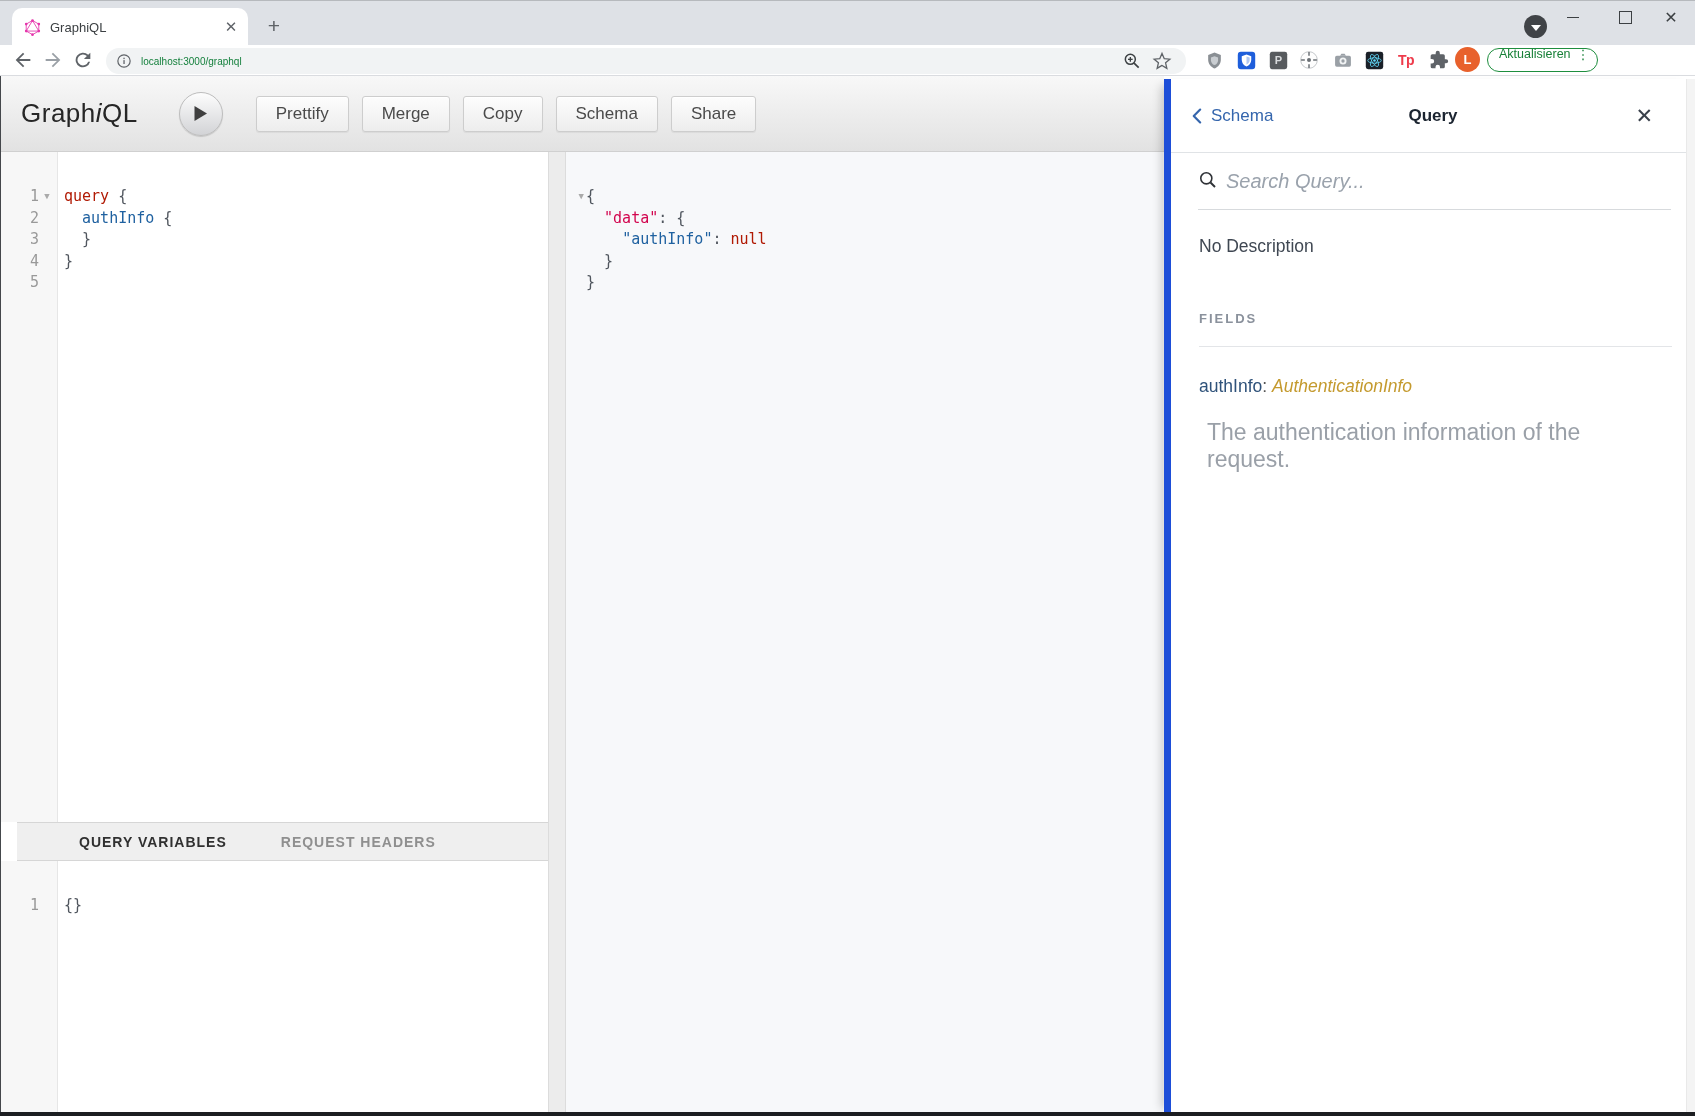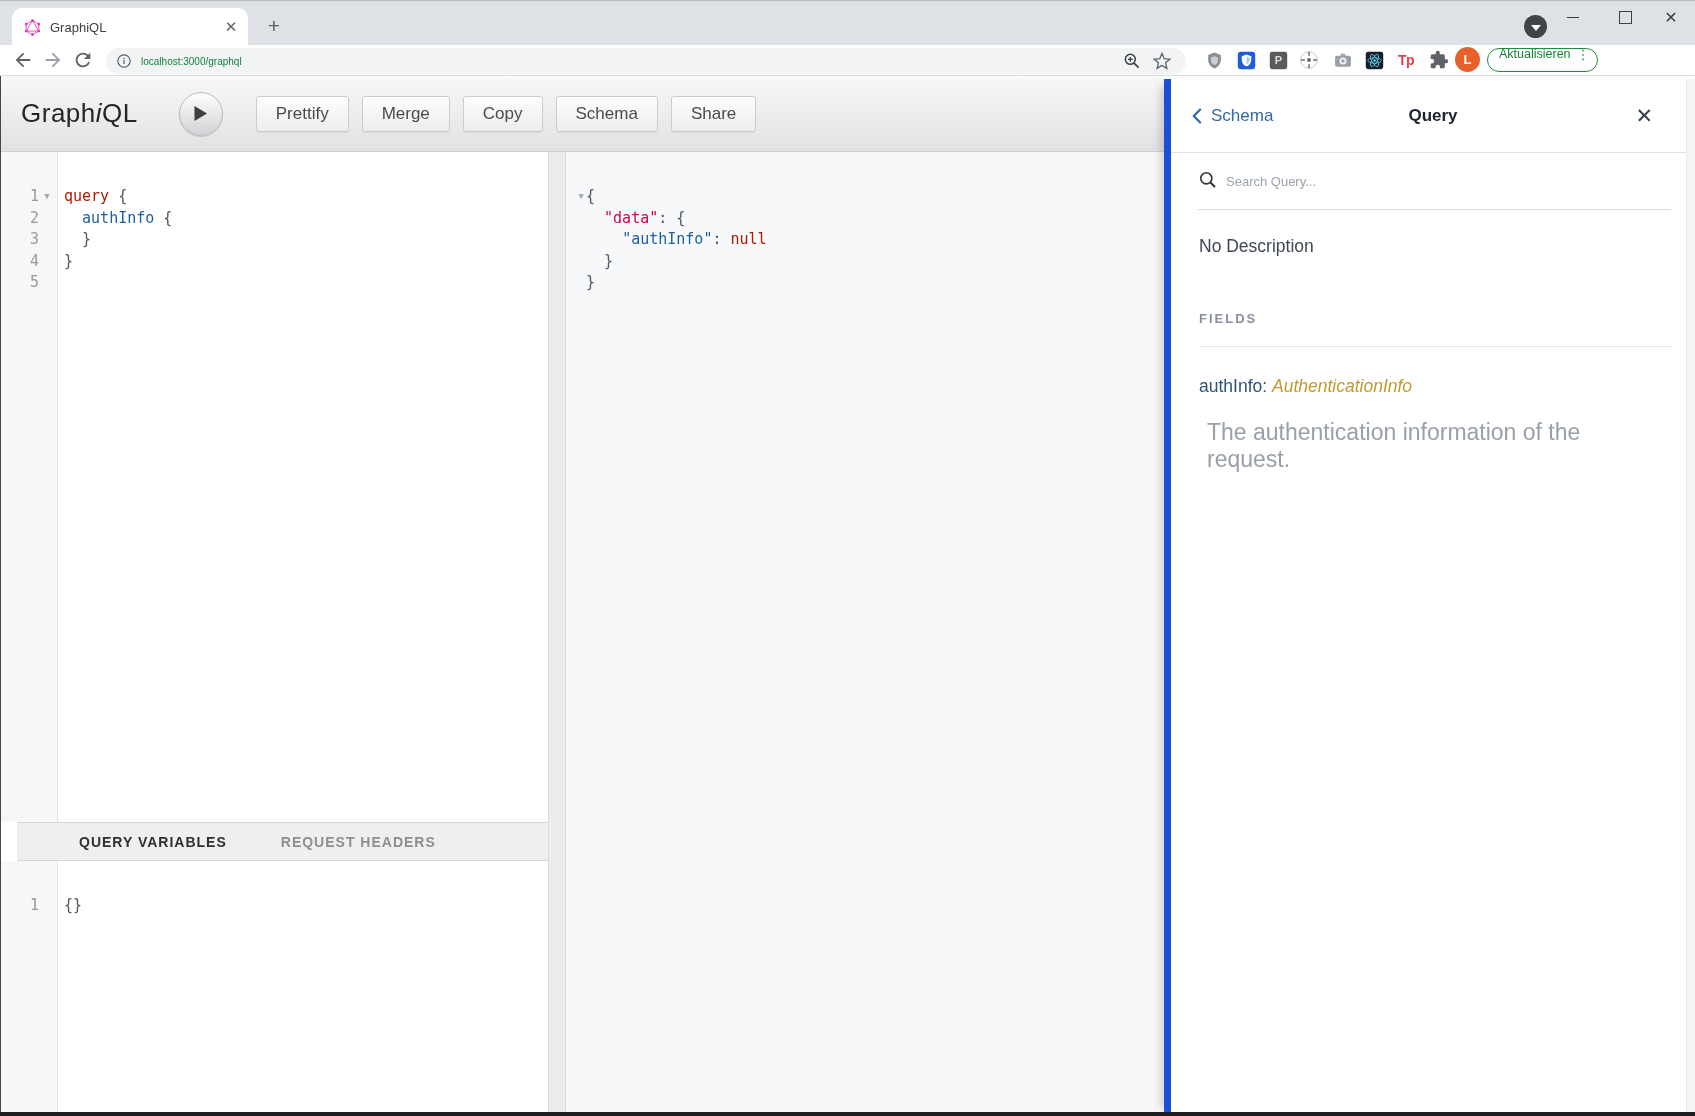--- a/index.html
+++ b/index.html
@@ -84,21 +84,21 @@
   .doc-panel{position:absolute;left:1164px;top:79px;width:531px;height:1036px;background:#fff;
              border-left:7px solid #1d4ed8;box-sizing:border-box;box-shadow:-9px 0 9px -6px rgba(0,0,0,0.18);}
   .doc-scrollbar{position:absolute;right:0;top:0;width:9px;height:100%;background:#f4f4f4;border-left:1px solid #e9e9e9;box-sizing:border-box;}
   .doc-header{position:absolute;left:0;top:0;width:100%;height:74px;border-bottom:1px solid #e0e3e6;box-sizing:border-box;}
   .doc-back{position:absolute;left:20px;top:0;height:74px;display:flex;align-items:center;gap:9px;color:#3566AD;font-size:17px;}
   .doc-title{position:absolute;left:0;top:0;width:100%;height:74px;display:flex;align-items:center;justify-content:center;
              font-size:17px;font-weight:bold;color:#1b2430;}
   .doc-close{position:absolute;right:42px;top:0;height:74px;display:flex;align-items:center;font-size:21px;color:#3a414b;font-weight:300;}
   .doc-search{position:absolute;left:0;top:74px;width:100%;height:56px;display:flex;align-items:center;border-bottom:0;}
   .doc-search .mag{margin-left:27px;flex:none;}
-  .doc-search .ph{margin-left:9px;font-size:13px;color:#9aa2ac;}
+  .doc-search .ph{margin-left:9px;font-size:20px;color:#9aa2ac;font-style:italic;}
   .doc-search-line{position:absolute;left:27px;top:130px;width:473px;height:1px;background:#d7dadd;}
   .doc-nodesc{position:absolute;left:28px;top:157px;font-size:17.5px;color:#3f4752;}
   .doc-fields-h{position:absolute;left:28px;top:232px;font-size:13px;font-weight:bold;letter-spacing:2px;color:#8a919c;}
   .doc-rule{position:absolute;left:28px;top:267px;width:473px;height:1px;background:#e3e5e8;}
   .doc-field-list{position:absolute;left:0;top:294px;width:100%;}
   .doc-field-row{padding:0 30px 0 28px;font-size:17.5px;height:26px;line-height:26px;}
   .doc-field-name{color:#2F527A;}
   .doc-field-colon{color:#555;}
   .doc-field-type{color:#C49A2E;font-style:italic;}
   .doc-field-desc{padding:20px 30px 0 36px;font-size:23px;color:#9aa0a8;}

